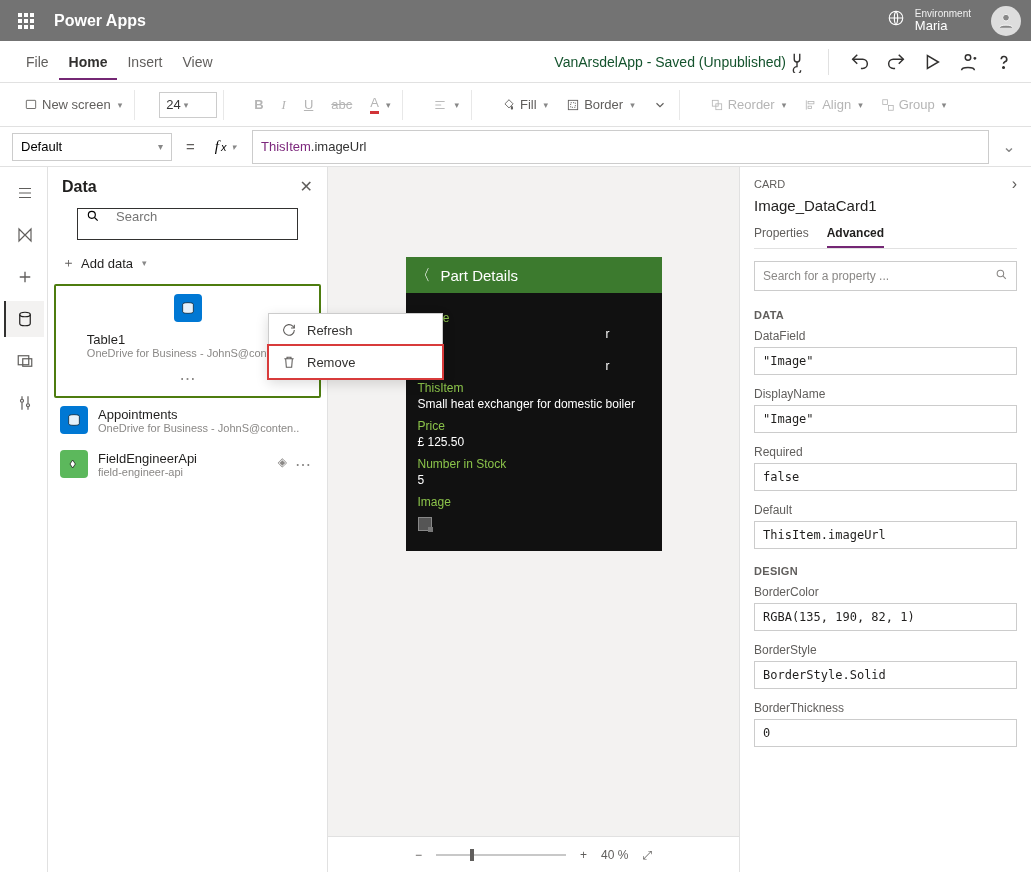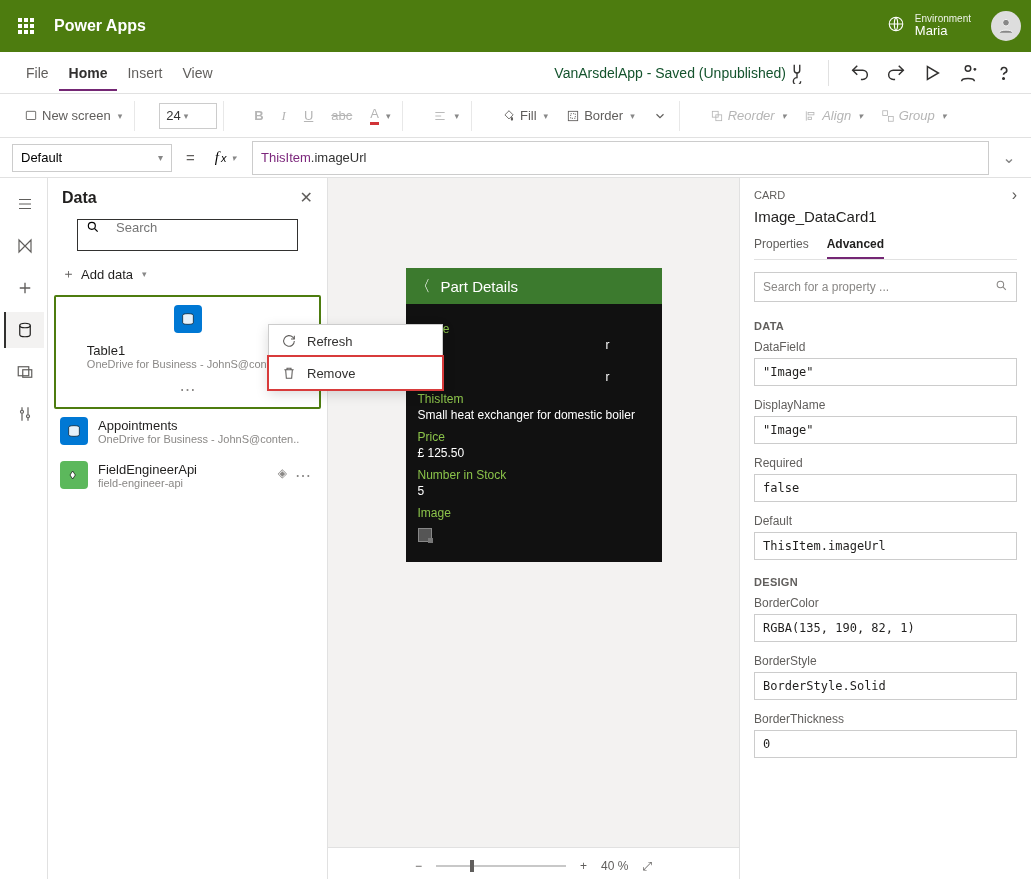--- a/index.html
+++ b/index.html
@@ -1,19 +1,19 @@
 <!DOCTYPE html>
 <html><head>
 <meta charset="utf-8">
 <style>
   * { box-sizing: border-box; margin: 0; padding: 0; font-family: "Segoe UI", Arial, sans-serif; }
   html, body { width: 1031px; height: 879px; overflow: hidden; background: #fff; }
 
   
-  .titlebar { height: 52px; background: #4d7c0f; color: #fff; display: flex; align-items: center; padding: 0 10px; }
+  .titlebar { height: 41px; background: #737373; color: #fff; display: flex; align-items: center; padding: 0 10px; }
   .waffle { width: 32px; height: 32px; display: flex; align-items: center; justify-content: center; cursor: pointer; }
   .waffle-grid { display: grid; grid-template-columns: repeat(3,4px); grid-template-rows: repeat(3,4px); gap: 2px; }
   .waffle-grid span { background: #fff; }
   .app-title { font-size: 16px; font-weight: 600; margin-left: 12px; }
   .titlebar-spacer { flex: 1; }
   .env-block { display: flex; align-items: center; gap: 10px; margin-right: 20px; }
   .env-icon svg { width: 18px; height: 18px; }
   .env-text { display: flex; flex-direction: column; line-height: 1.1; }
   .env-label { font-size: 10px; opacity: .9; }
   .env-name { font-size: 13px; }
@@ -251,21 +251,21 @@
           <rect x="8" y="8" width="8" height="8" stroke-dasharray="2 2"></rect>
         </svg>
       <span>Border</span>
     </div>
     <span class="tb-btn">
         <svg viewBox="0 0 24 24" fill="none" stroke-width="2">
           <path d="M6 9l6 6 6-6"></path>
         </svg>
       </span>
   </div>
-  <div class="tb-group" style="border-right:none;font-style:italic;">
+  <div class="tb-group" style="border-right:none;">
     <div class="tb-btn disabled chev-down">
       <svg viewBox="0 0 24 24" fill="none" stroke-width="1.4">
           <rect x="4" y="4" width="10" height="10"></rect>
           <rect x="10" y="10" width="10" height="10"></rect>
         </svg>
       <span>Reorder</span>
     </div>
     <div class="tb-btn disabled chev-down">
       <svg viewBox="0 0 24 24" fill="none" stroke-width="1.4">
           <path d="M4 4v16"></path>

